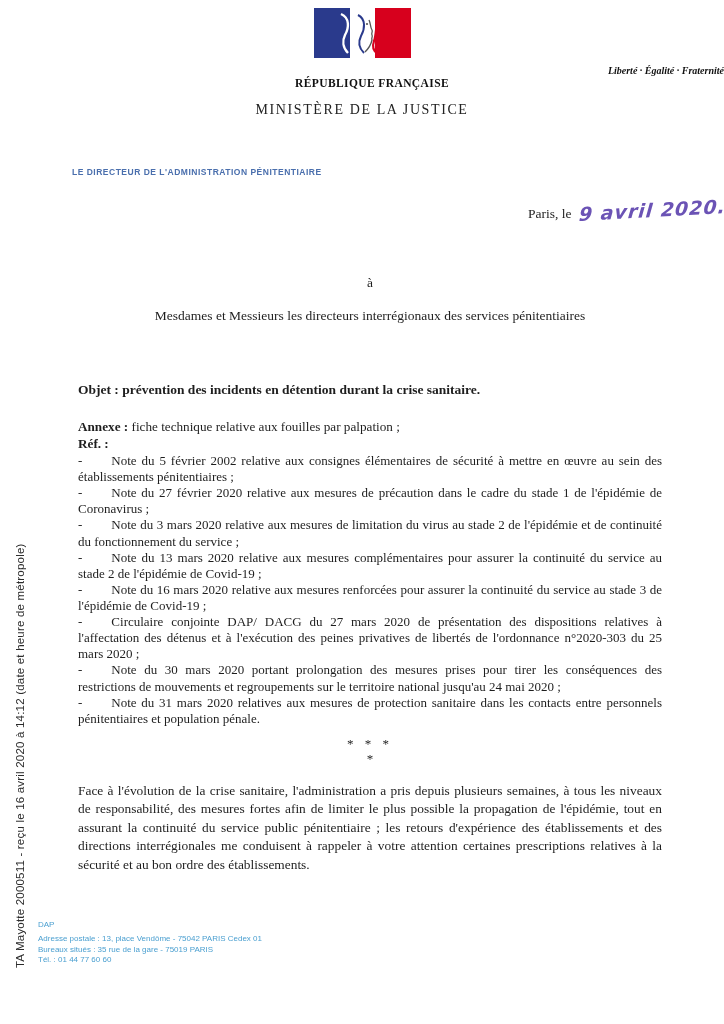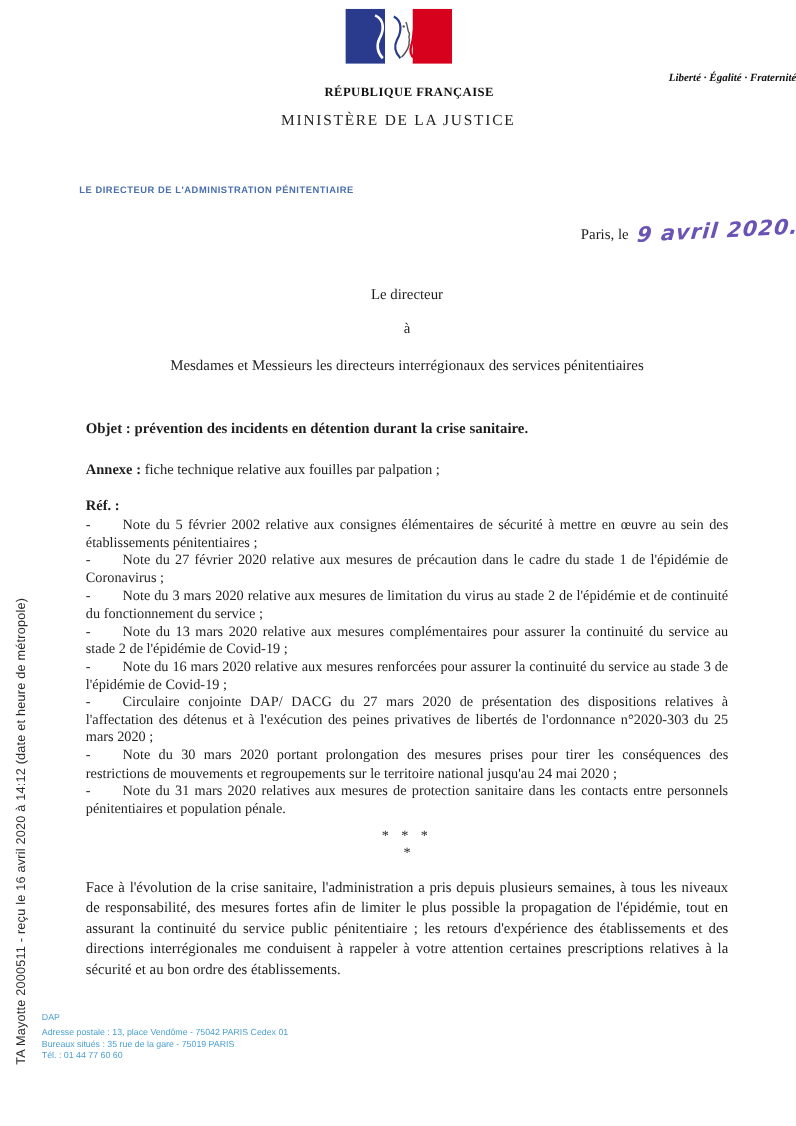--- a/index.html
+++ b/index.html
@@ -42,21 +42,21 @@
   .addressee { position:absolute; left:78px; top:260px; width:584px; text-align:center; font-size:13.5px; }
   .addressee .l2 { margin-top:15px; }
   .addressee .l3 { margin-top:17px; }
 
   
   .objet  { position:absolute; left:78px; top:382px; width:584px; font-size:13.5px; font-weight:bold; }
   .annexe { position:absolute; left:78px; top:419px; width:584px; font-size:13.2px; }
   .annexe b { font-weight:bold; }
 
   
-  .main { position:absolute; left:78px; top:452px; width:584px; }
+  .main { position:absolute; left:78px; top:436px; width:584px; }
   .refs-label { font-size:13.2px; font-weight:bold; margin:0 0 1px 0; }
   .ref-item { font-size:13px; line-height:1.24; margin:0; text-align:justify; }
   .ref-gap { display:inline-block; width:29px; }
 
   .separator { text-align:center; margin-top:10px; font-size:13px; line-height:1.15; color:#222; }
   .separator .s1 { letter-spacing:4px; }
 
   .body-par { margin-top:15px; font-size:13.4px; line-height:1.38; text-align:justify; }
 
   
@@ -100,21 +100,20 @@
     <div class="ministry">MINISTÈRE DE LA JUSTICE</div>
   </div>
 
   <div class="sender">LE DIRECTEUR DE L'ADMINISTRATION PÉNITENTIAIRE</div>
 
   <div class="dateline">
     <span>Paris, le</span><span class="handwritten">9 avril 2020.</span>
   </div>
 
   <div class="addressee">
-    <div class="l1">Le directeur</div>
     <div class="l2">à</div>
     <div class="l3">Mesdames et Messieurs les directeurs interrégionaux des services pénitentiaires</div>
   </div>
 
   <div class="objet">
     <span>Objet :</span>
     <span>prévention des incidents en détention durant la crise sanitaire.</span>
   </div>
 
   <div class="annexe">

